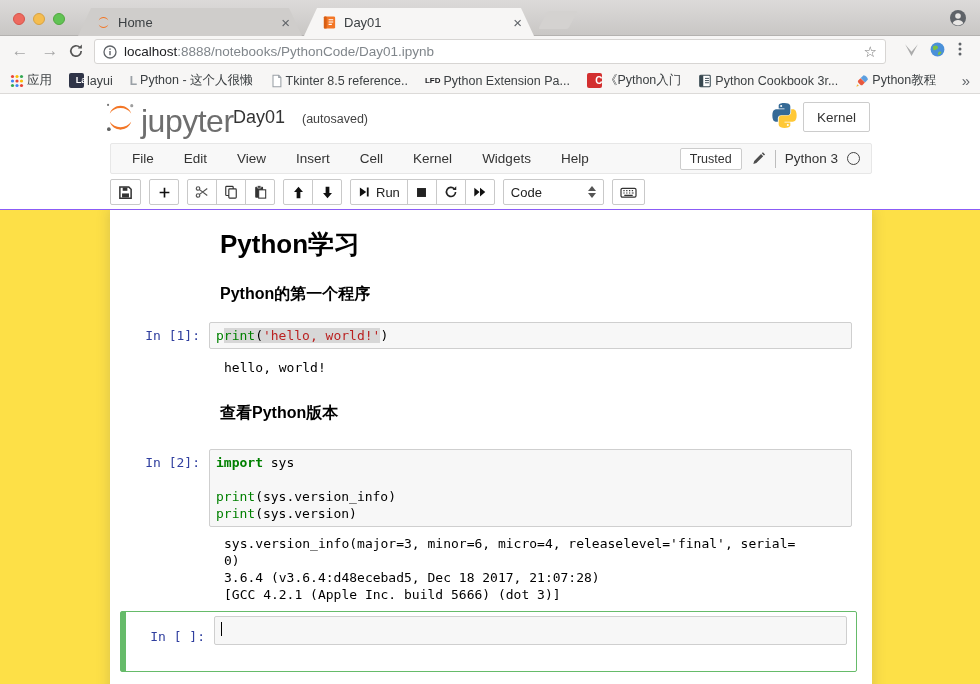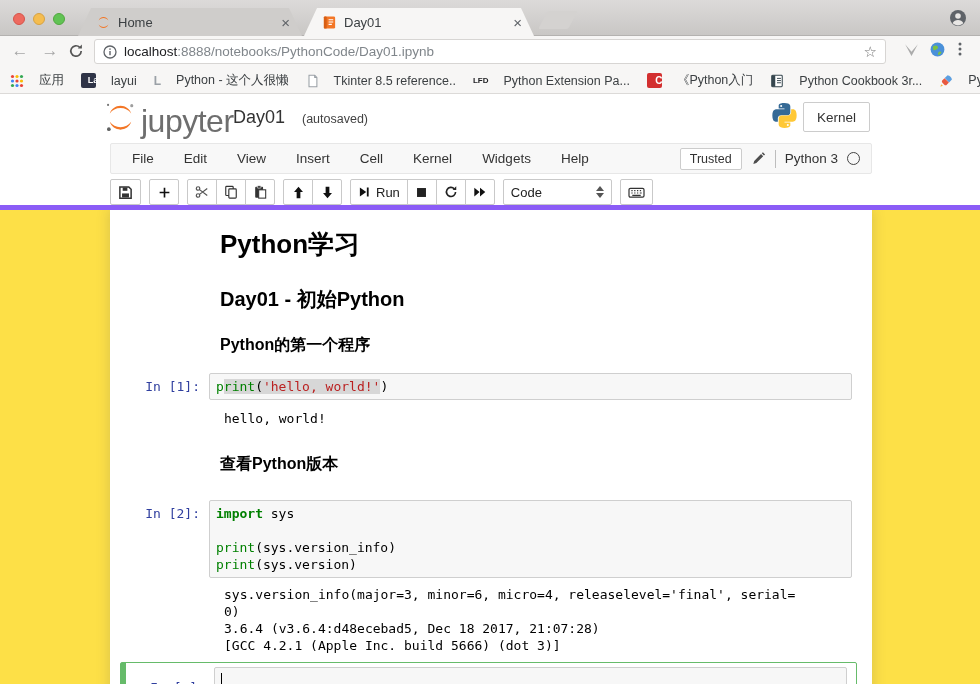--- a/index.html
+++ b/index.html
@@ -37,21 +37,21 @@
   .urlrow{position:absolute;top:0;left:0;right:0;height:31px;}
   .navic{position:absolute;top:5px;font-size:17px;line-height:20px;color:#A6A6A6;width:20px;text-align:center;}
   .urlfield{position:absolute;left:94px;right:94px;top:3px;height:25px;background:#fff;
     border:1px solid #D7D5D3;border-radius:3px;display:flex;align-items:center;padding:0 8px;gap:7px;}
   .urltext{font-size:13.5px;color:#202124;white-space:nowrap;overflow:hidden;}
   .urltext .dim{color:#80868B;}
   .star{margin-left:auto;font-size:15px;color:#757575;}
   .extic{position:absolute;top:5px;}
   .bmrow{position:absolute;top:31px;left:0;right:0;height:27px;display:flex;align-items:center;
     padding:0 10px;gap:17px;}
-  .bm{display:flex;align-items:center;gap:15px;font-size:12.5px;color:#3C4043;white-space:nowrap;}
+  .bm{display:flex;align-items:center;gap:3px;font-size:12.5px;color:#3C4043;white-space:nowrap;}
   .bm-overflow{margin-left:auto;font-size:15px;color:#5F6368;}
   .ic-sq{width:15px;height:15px;border-radius:2px;display:flex;align-items:center;justify-content:center;
     font-weight:bold;color:#fff;font-size:9px;line-height:1;padding-left:9px;}
   .lfd{font-size:8px;font-weight:bold;color:#202124;letter-spacing:0;}
   .lgray{font-size:12px;font-weight:bold;color:#9AA0A6;}
 
   
   .jheader{position:absolute;top:94px;left:0;right:0;height:47px;background:#fff;}
   .jlogo{position:absolute;left:104px;top:7px;}
   .jwordmark{position:absolute;left:141px;top:9px;font-size:32px;color:#6E6E6E;letter-spacing:-0.5px;}
@@ -67,31 +67,31 @@
     border:1px solid #E7E7E7;border-radius:2px;display:flex;align-items:center;padding:0 6px;}
   .menuitem{padding:0 15px;font-size:13.5px;color:#333;line-height:29px;}
   .menuright{margin-left:auto;display:flex;align-items:center;gap:9px;padding-right:5px;}
   .trusted{border:1px solid #CCC;background:#fff;border-radius:2px;padding:3px 9px;font-size:12.5px;color:#333;}
   .vdiv{width:1px;height:18px;background:#BDBDBD;}
   .kernelname{font-size:13.5px;color:#333;}
   .kernelind{width:13px;height:13px;border:1.5px solid #444;border-radius:50%;}
 
   
   .toolrow{position:absolute;top:177px;left:0;right:0;height:33px;background:#fff;
-    border-bottom:5px solid #8b5cf6;}
+    border-bottom:1px solid #8b5cf6;}
   .tools{position:absolute;left:110px;top:2px;display:flex;gap:8px;align-items:center;}
   .btngroup{display:flex;}
   .btn{height:26px;min-width:30px;background:#fff;border:1px solid #C9C9C9;border-radius:2px;
     display:inline-flex;align-items:center;justify-content:center;color:#212121;font-size:13px;padding:0 7px;}
   .btngroup .btn{border-radius:0;margin-left:-1px;}
   .btngroup .btn:first-child{border-radius:2px 0 0 2px;margin-left:0;}
   .btngroup .btn:last-child{border-radius:0 2px 2px 0;}
   .btngroup .btn:only-child{border-radius:2px;}
   .runbtn{gap:6px;}
-  .celltype{width:109px;justify-content:space-between;}
+  .celltype{width:101px;justify-content:space-between;}
   .selarrows{display:flex;flex-direction:column;gap:2px;align-items:center;}
   .selarrows i{width:0;height:0;border-left:4px solid transparent;border-right:4px solid transparent;}
   .arr-up{border-bottom:5px solid #555;}
   .arr-dn{border-top:5px solid #555;}
 
   
   .nbbody{position:absolute;top:210px;left:0;right:0;bottom:0;background:#fde047;overflow:hidden;}
   .nbcontainer{position:absolute;left:110px;width:762px;top:0;height:700px;background:#fff;
     box-shadow:0 0 12px 1px rgba(87,87,87,0.2);}
   .mono{font-family:"DejaVu Sans Mono","Liberation Mono",monospace;}
@@ -409,21 +409,20 @@
       </svg>
     </span>
       </span>
   </div>
 </div>
 
 <div class="nbbody">
   <div class="nbcontainer">
 
     <h1 class="nb">Python学习</h1>
-    <h2 class="nb">Day01 - 初始Python</h2>
     <h3 class="nb">Python的第一个程序</h3>
 
     <div class="cell">
       <div class="prompt mono">In [1]:</div>
       <div class="input-area mono"><span><span class="tok-kw">p</span><span class="tok-kw sel">rint</span><span class="tok-plain sel">(</span><span class="tok-str sel">'hello, world!'</span><span class="tok-plain">)</span></span></div>
     </div>
     <div class="output mono">hello, world!</div>
 
     <h3 class="nb" style="margin-top:27px">查看Python版本</h3>
 

